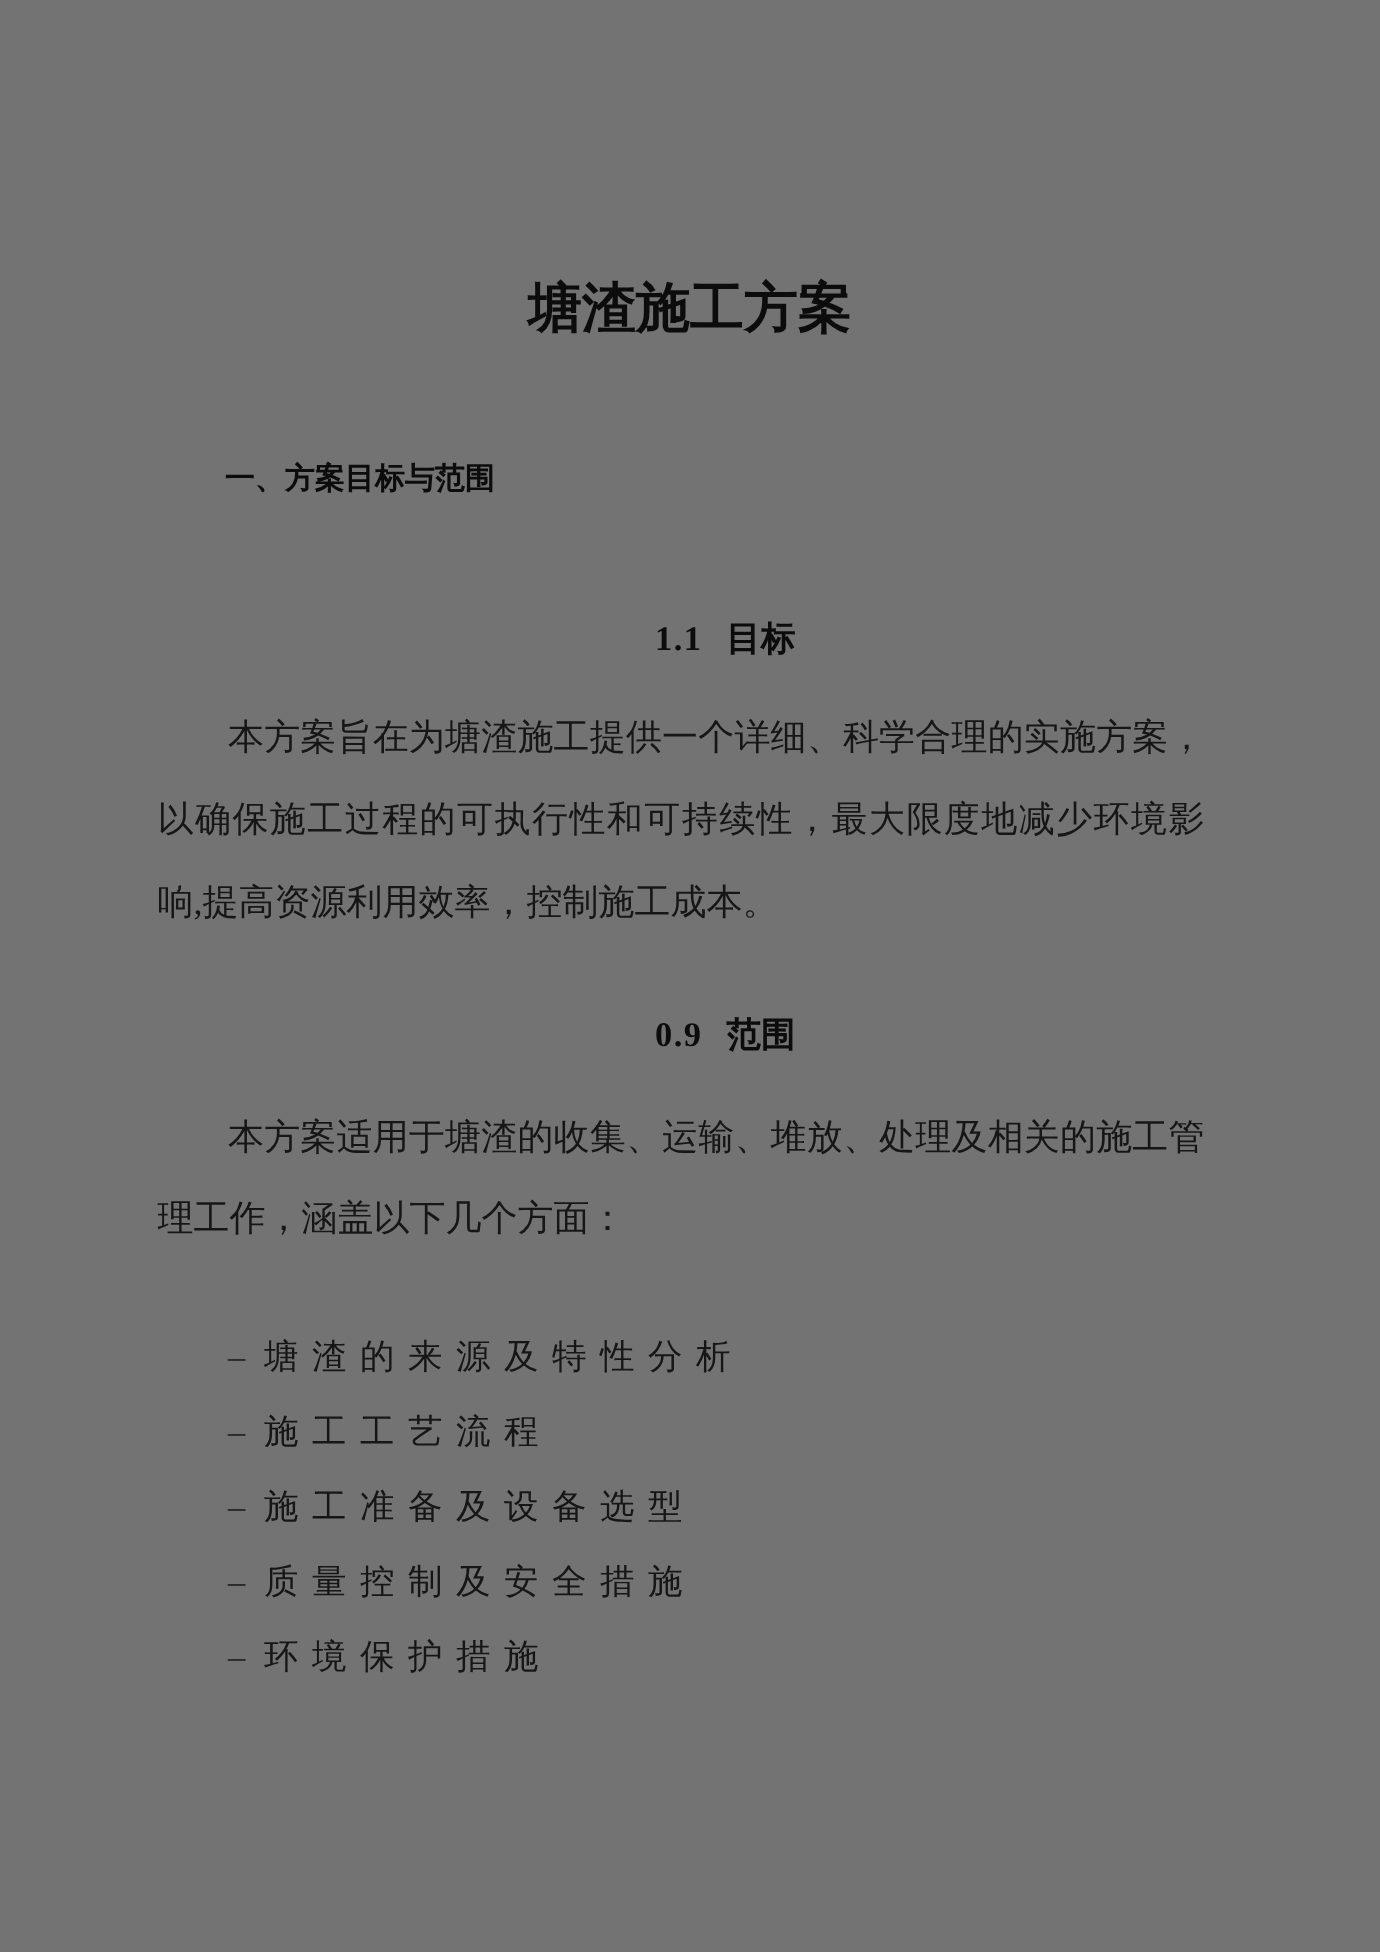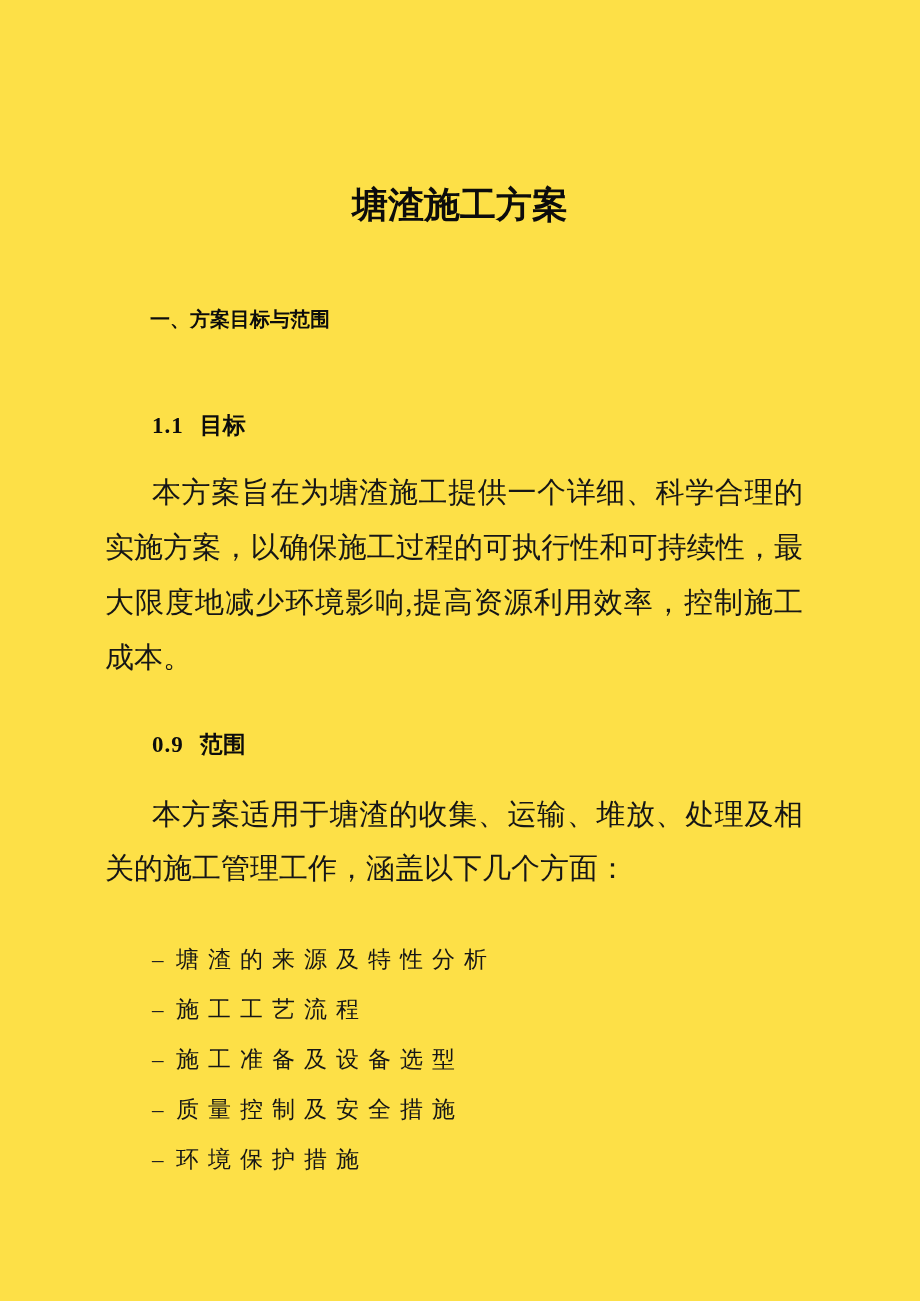--- a/index.html
+++ b/index.html
@@ -5,21 +5,21 @@
   html, body {
     margin: 0;
     padding: 0;
     background: #ffffff;
   }
   .page {
     position: relative;
     width: 920px;
     height: 1301px;
     margin: 0 auto;
-    background: #fde047;
+    background: #737373;
     box-sizing: border-box;
     padding: 184px 105px 0 105px;
     overflow: hidden;
     color: #111111;
   }
   .doc-title {
     font-family: "Liberation Sans", "DejaVu Sans", sans-serif;
     font-weight: 700;
     font-size: 36px;
     line-height: 42px;
@@ -37,31 +37,32 @@
     color: #0c0c0c;
   }
   .h2 {
     font-family: "Liberation Serif", "DejaVu Serif", serif;
     font-weight: 700;
     font-size: 23px;
     line-height: 30px;
     margin: 75px 0 0 0;
     padding-left: 47px;
     color: #0c0c0c;
+    text-align: center;
   }
   .h2 .num {
     margin-right: 16px;
     letter-spacing: 1px;
   }
   .h2.second {
     margin-top: 45px;
   }
   p.bodytext {
     font-family: "Liberation Serif", "DejaVu Serif", serif;
-    font-size: 29px;
+    font-size: 24px;
     line-height: 55px;
     margin: 24px 12px 0 0;
     text-align: justify;
     text-indent: 47px;
     color: #161616;
   }
   p.bodytext.p2 {
     margin-top: 27px;
     line-height: 54px;
     font-family: Liberation Serif, serif;

